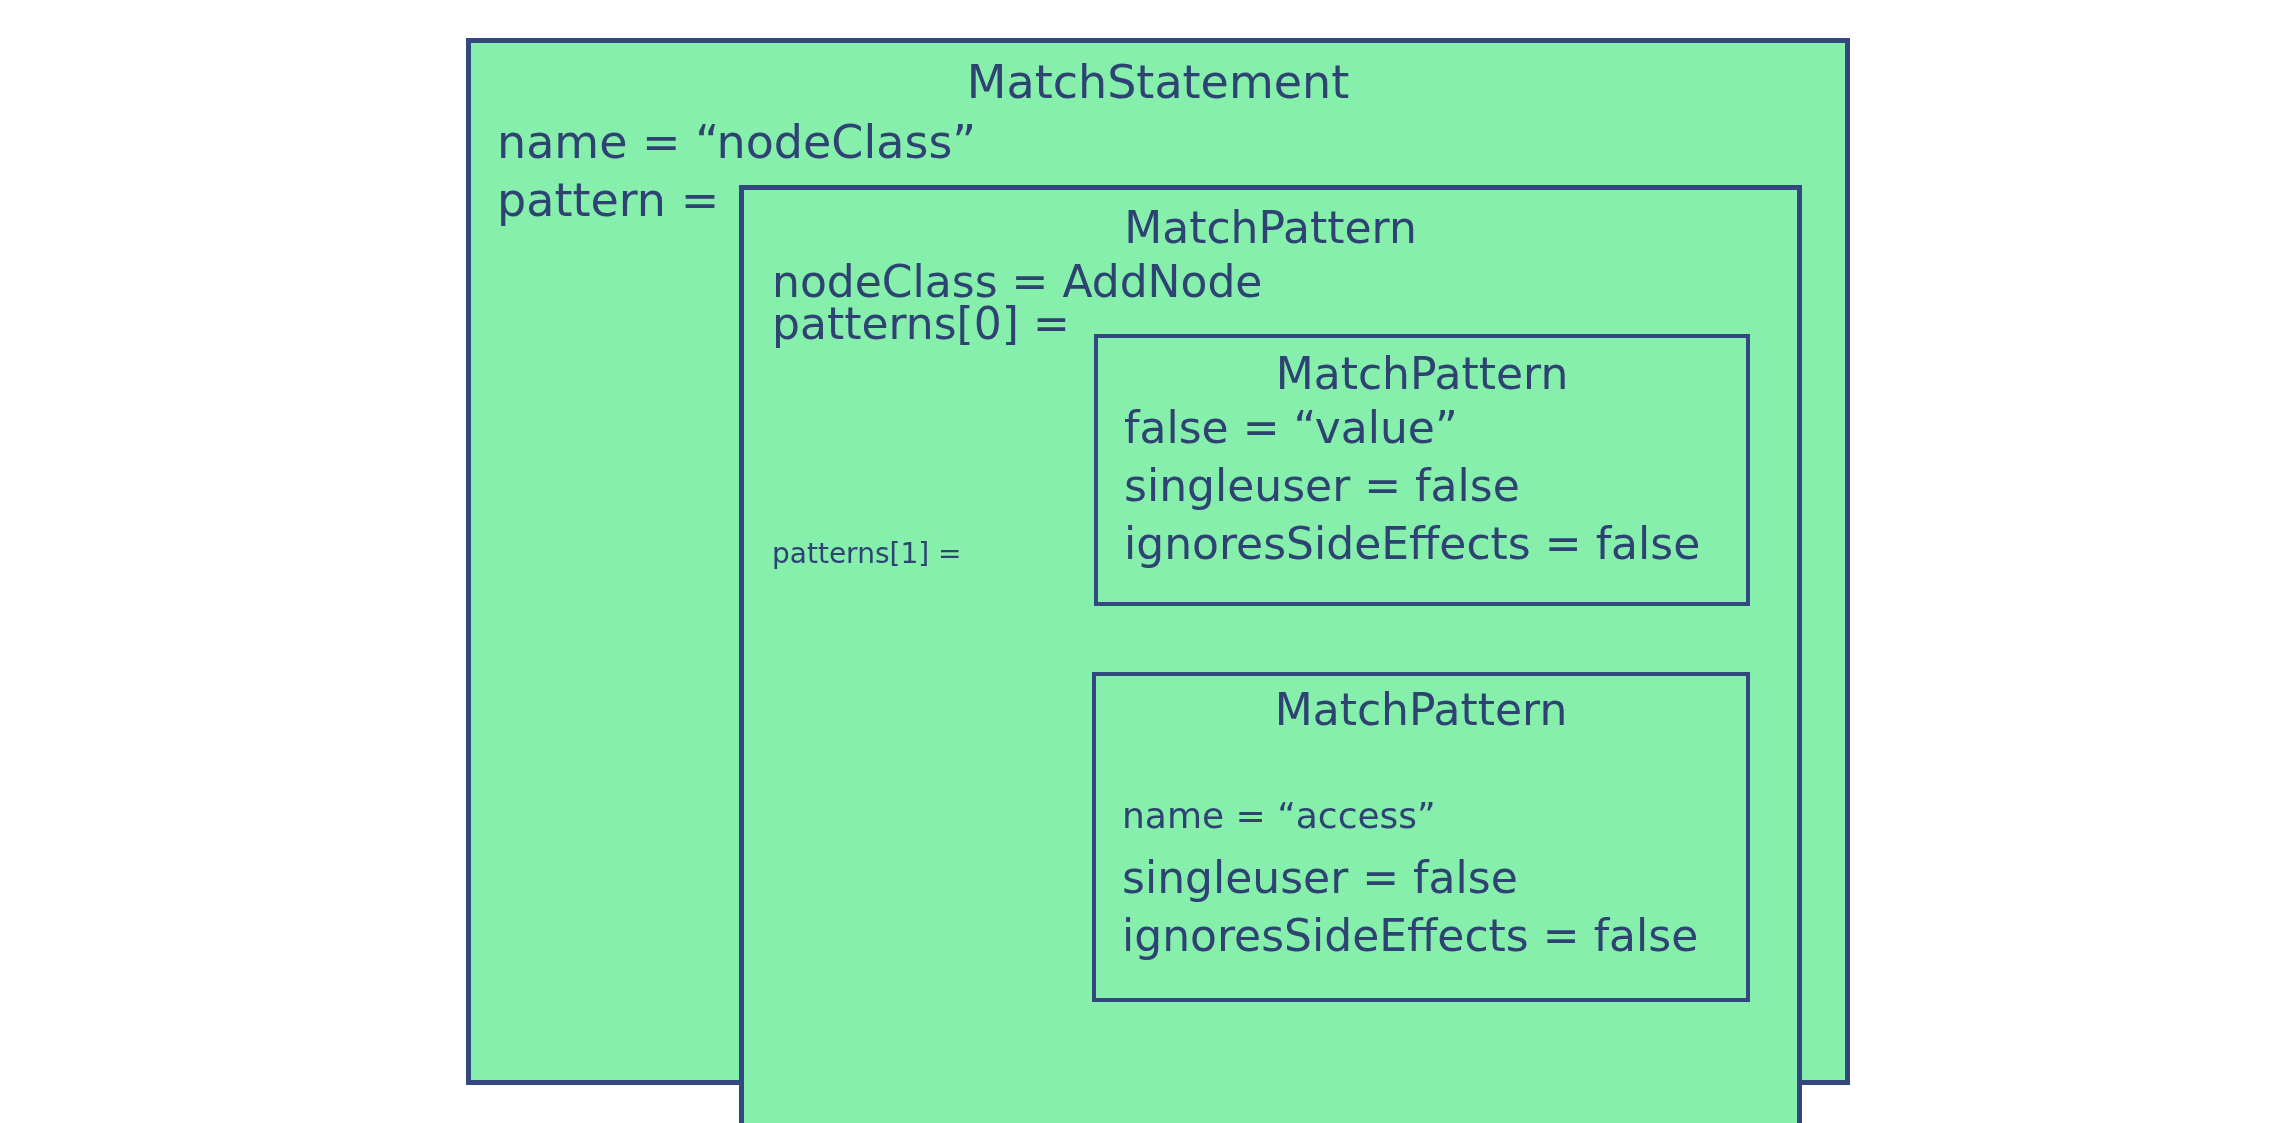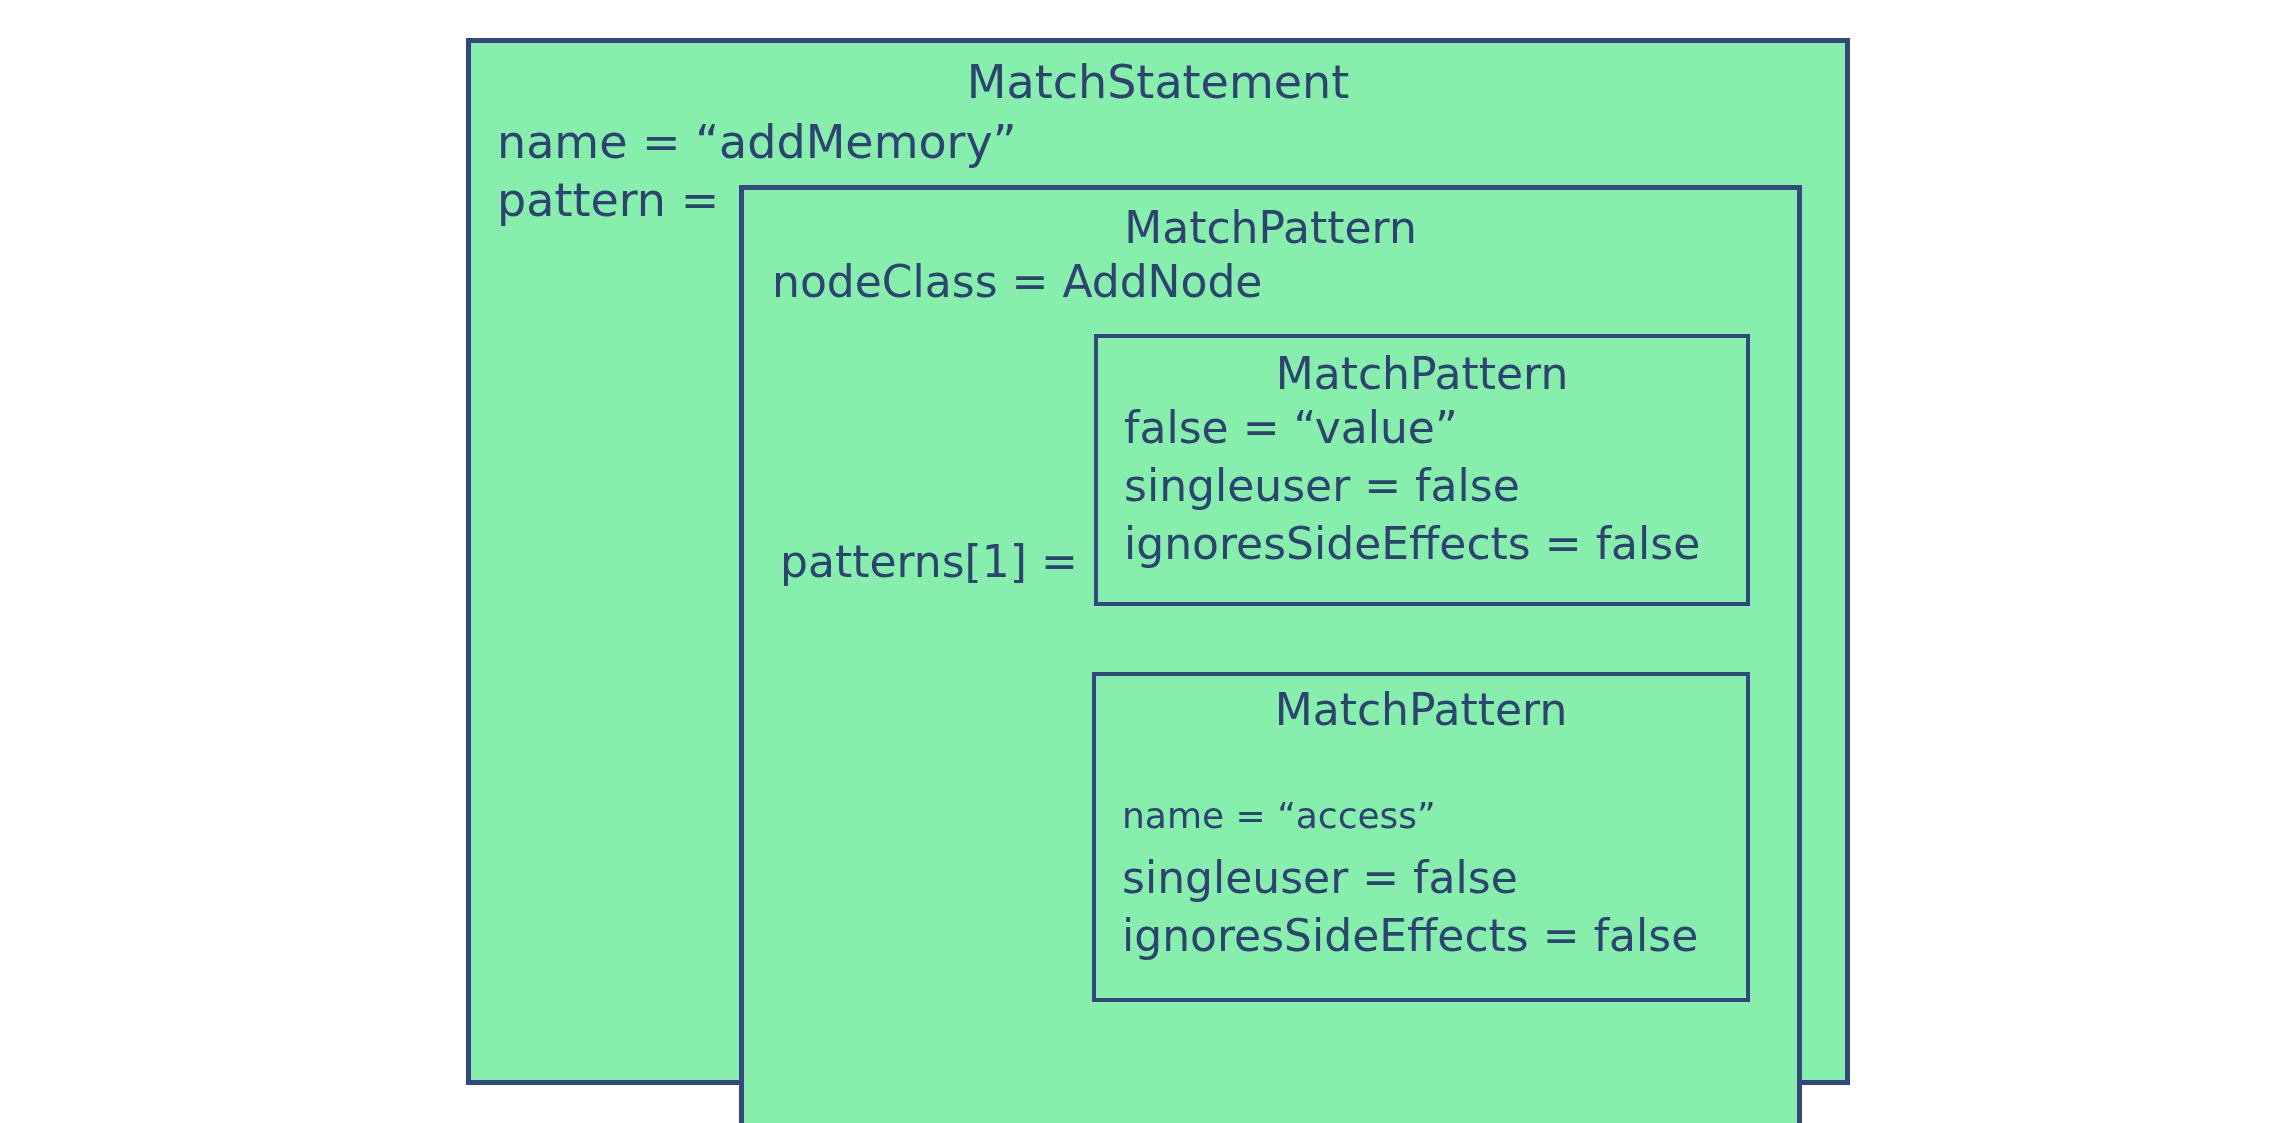--- a/index.html
+++ b/index.html
@@ -86,22 +86,21 @@
     font-size: 44px;
   }
   #mp-patterns0 {
     left: 28px;
     top: 112px;
     font-size: 44px;
   }
   #mp-patterns1 {
     left: 28px;
     top: 350px;
-    font-size: 44px;
-    margin-left: 8px;
+    font-size: 28px;
   }
 
   
   #match-pattern-0 {
     left: 350px;  
     top: 144px;   
     width: 656px; 
     height: 272px;
   }
   #match-pattern-0 > .node-title {
@@ -134,30 +133,31 @@
   #mp1-singleuser { left: 26px; top: 180px; font-size: 44px; }
   #mp1-ignores    { left: 26px; top: 238px; font-size: 44px; }
 </style>
 </head>
 <body>
 
 <div class="node-box" id="match-statement">
 
   <div class="node-title">MatchStatement</div>
 
-  <div class="field-line" id="ms-name">name = “addMemory”</div>
+  <div class="field-line" id="ms-name">name = “nodeClass”</div>
 
   <div class="field-line" id="ms-pattern">pattern =</div>
 
   <div class="node-box" id="match-pattern-root">
 
     <div class="node-title">MatchPattern</div>
 
     <div class="field-line" id="mp-nodeclass">nodeClass = AddNode</div>
 
+    <div class="field-line" id="mp-patterns0">patterns[0] =</div>
 
     <div class="field-line" id="mp-patterns1">patterns[1] =</div>
 
     <div class="node-box inner-thin" id="match-pattern-0">
 
       <div class="node-title">MatchPattern</div>
 
       <div class="field-line" id="mp0-name">false = “value”</div>
 
       <div class="field-line" id="mp0-singleuser">singleuser = false</div>

